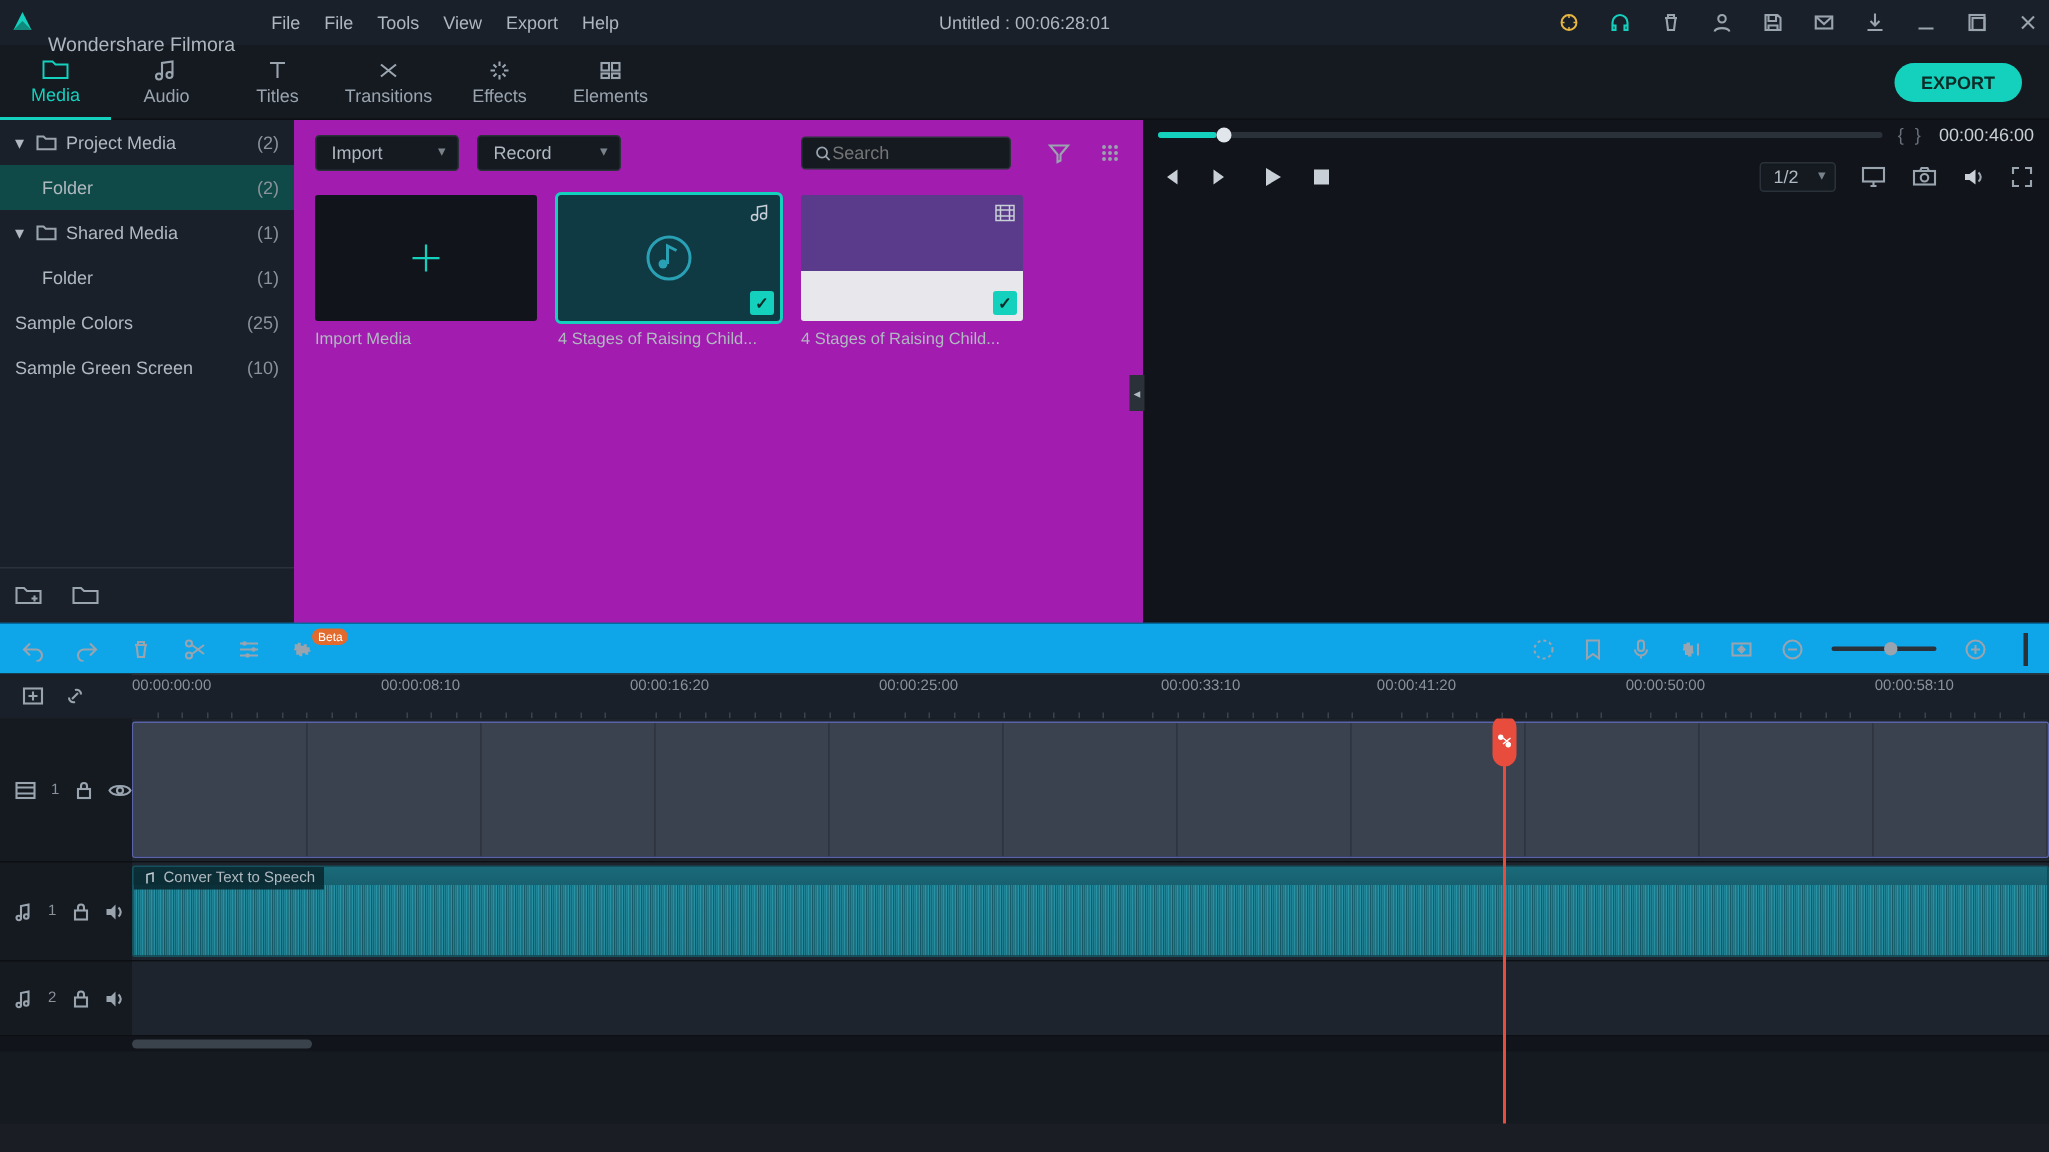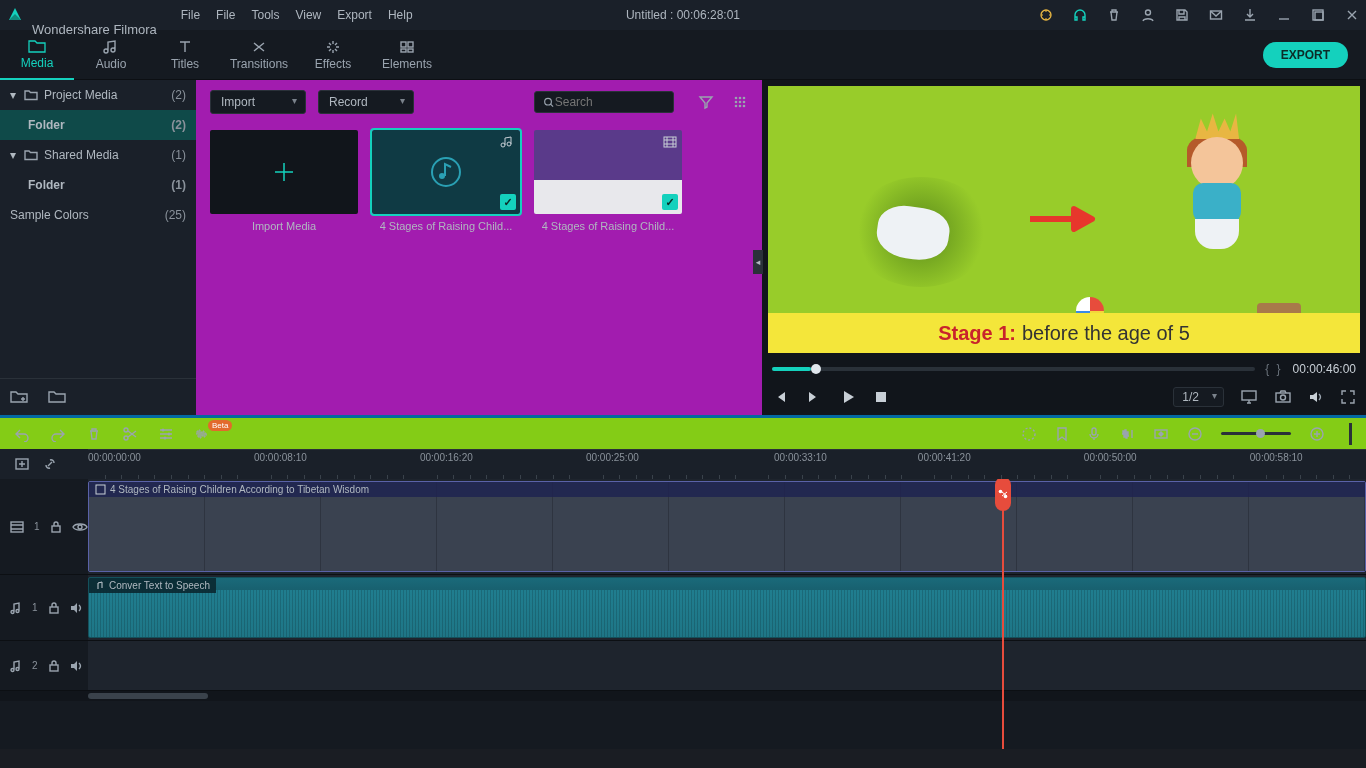--- a/index.html
+++ b/index.html
@@ -25,57 +25,57 @@
 
 .main { display: flex; height: 335px; }
 
 
 .sidebar { width: 196px; background: #1a2029; display: flex; flex-direction: column; }
 .side-item { display: flex; align-items: center; padding: 8px 10px; font-size: 12px; cursor:pointer; }
 .side-item.sel { background: #0f4a49; }
 .side-item .count { margin-left: auto; color: #8a929b; }
 .side-item .chev { width:10px; margin-right:4px; }
 .side-item .foldicon { width:14px; height:14px; margin-right:6px; }
-.side-sub { padding-left: 28px; font-weight: bold; }
+.side-sub { padding-left: 28px; }
 .sidebar-bottom { margin-top: auto; border-top: 1px solid #2a3139; padding: 10px; display:flex; gap:20px; }
 
 
 .media-panel { flex: 1; background: #a21caf; position: relative; }
 .media-toolbar { display:flex; align-items:center; gap:12px; padding:10px 14px; }
 .dropdown { background:#151a21; border:1px solid #2a3139; border-radius:3px; padding:4px 28px 4px 10px; font-size:12px; position:relative; min-width:96px; cursor:pointer; }
 .dropdown::after { content:"▾"; position:absolute; right:8px; font-size:10px; color:#7a828b; }
 .search { margin-left:auto; display:flex; align-items:center; background:#151a21; border:1px solid #2a3139; border-radius:3px; padding:3px 8px; width:140px; }
 .search input { background:transparent; border:none; color:#b0b8c0; outline:none; width:100%; font-size:12px; }
 .panel-icons { display:flex; gap:18px; margin-left:12px; }
 .thumbs { display:flex; gap:14px; padding:6px 14px; }
 .thumb { width:148px; }
 .thumb .box { width:148px; height:84px; background:#11151b; border-radius:2px; position:relative; display:flex; align-items:center; justify-content:center; }
 .thumb .box.sel { outline:2px solid #14d1bd; }
-.thumb .label { font-size:11px; text-align:center; margin-top:6px; white-space:nowrap; overflow:hidden; text-overflow:ellipsis; }
+.thumb .label { font-size:11px; margin-top:6px; white-space:nowrap; overflow:hidden; text-overflow:ellipsis; }
 .check { position:absolute; right:4px; bottom:4px; width:16px; height:16px; background:#14d1bd; border-radius:2px; display:flex; align-items:center; justify-content:center; color:#0c2c28; font-size:11px; font-weight:bold; }
 .mediaicon { position:absolute; right:4px; top:4px; width:16px; height:16px; }
 .collapse-tab { position:absolute; right:-1px; top:170px; width:10px; height:24px; background:#2a3139; display:flex; align-items:center; justify-content:center; font-size:9px; cursor:pointer; }
 
 
 .preview { width: 604px; background: #11151b; display:flex; flex-direction:column; }
 .preview .video { flex:1; margin:6px; position:relative; background:#98cc2a; overflow:hidden; }
 .caption-band { position:absolute; bottom:0; left:0; right:0; height:40px; background:#f4e63a; display:flex; align-items:center; justify-content:center; font-family:Georgia,serif; font-size:20px; color:#333; }
 .caption-band b { color:#c8232c; margin-right:6px; }
 .scrub-row { display:flex; align-items:center; padding:0 10px; height:20px; gap:10px; }
 .scrub { flex:1; height:4px; background:#2a3139; position:relative; border-radius:2px; }
 .scrub .fill { position:absolute; left:0; top:0; height:4px; width:8%; background:#14d1bd; border-radius:2px; }
 .scrub .dot { position:absolute; left:8%; top:-3px; width:10px; height:10px; border-radius:50%; background:#e0e6ec; }
 .timecode { font-size:12px; color:#c8cfd6; }
 .transport { display:flex; align-items:center; padding:8px 10px; gap:18px; }
 .transport .right { margin-left:auto; display:flex; align-items:center; gap:16px; }
 .qsel { background:#151a21; border:1px solid #2a3139; border-radius:3px; padding:2px 24px 2px 8px; font-size:12px; position:relative; }
 .qsel::after { content:"▾"; position:absolute; right:6px; font-size:10px; color:#7a828b; }
 
 
-.tl-toolbar { height:34px; background:#84cc16; border-top:3px solid #0369a1; display:flex; align-items:center; padding:0 14px; gap:20px; }
+.tl-toolbar { height:34px; background:#0ea5e9; border-top:1px solid #0369a1; display:flex; align-items:center; padding:0 14px; gap:20px; }
 .tl-toolbar .right { margin-left:auto; display:flex; align-items:center; gap:18px; }
 .beta { background:#e26a2c; color:#fff; font-size:8px; padding:1px 4px; border-radius:6px; position:relative; top:-6px; left:-4px; }
 .zoom-track { width:70px; height:3px; background:#2a3139; border-radius:2px; position:relative; }
 .zoom-track .zd { position:absolute; top:-3px; left:50%; width:9px; height:9px; border-radius:50%; background:#9aa4af; }
 .tl-sep { width:3px; height:22px; background:#2a3139; margin-left:6px; }
 
 
 .ruler-row { display:flex; height:30px; background:#1a2029; }
 .ruler-left { width:88px; display:flex; align-items:center; gap:12px; padding-left:14px; }
 .ruler { flex:1; position:relative; border-top:1px solid #2a3139; }
@@ -265,20 +265,24 @@
       <span class="count">(1)</span>
     </div>
     <div class="side-item side-sub">
       <span>Folder</span>
       <span class="count">(1)</span>
     </div>
     <div class="side-item">
       <span>Sample Colors</span>
       <span class="count">(25)</span>
     </div>
+    <div class="side-item">
+      <span>Sample Green Screen</span>
+      <span class="count">(10)</span>
+    </div>
     <div class="sidebar-bottom">
       <span>
           <svg width="18" height="16" viewBox="0 0 18 16">
             <path class="ic" d="M1 3h5l2 2h9v8H1z"></path>
             <path class="ic" d="M13 8v4M11 10h4"></path>
           </svg>
         </span>
       <span>
           <svg width="18" height="16" viewBox="0 0 18 16">
             <path class="ic" d="M1 3h5l2 2h9v8H1z"></path>
@@ -354,39 +358,20 @@
             </span>
           <span class="check">✓</span>
         </div>
         <div class="label">4 Stages of Raising Child...</div>
       </div>
     </div>
     <div class="collapse-tab">◂</div>
   </div>
 
   <div class="preview">
-    <div class="video">
-      <div class="scene-baby"></div>
-      <svg class="scene-arrow" viewBox="0 0 70 26">
-          <path d="M2 13h44M46 3l18 10-18 10z" fill="#e7372c" stroke="#e7372c" stroke-width="6" stroke-linejoin="round"></path>
-        </svg>
-      <div class="scene-kid">
-          <div class="khair"></div>
-          <div class="crown"></div>
-          <div class="khead"></div>
-          <div class="kbody"></div>
-          <div class="kdiap"></div>
-        </div>
-      <div class="ball"></div>
-      <div class="toycar"></div>
-      <div class="caption-band">
-          <b>Stage 1:</b>
-          <span>before the age of 5</span>
-        </div>
-    </div>
     <div class="scrub-row">
       <div class="scrub">
           <div class="fill"></div>
           <div class="dot"></div>
         </div>
       <span style="letter-spacing:2px;color:#6a727b">{        }</span>
       <span class="timecode">00:00:46:00</span>
     </div>
     <div class="transport">
       <span>
@@ -648,26 +633,20 @@
         </span>
       <span>
           <svg width="16" height="12" viewBox="0 0 16 12">
             <path class="ic" d="M1 6c2-4 12-4 14 0-2 4-12 4-14 0z"></path>
             <circle class="ic" cx="8" cy="6" r="2"></circle>
           </svg>
         </span>
     </div>
     <div class="track-body">
       <div class="vclip">
-        <div class="title">
-            <svg width="11" height="11" viewBox="0 0 11 11">
-              <rect x="1" y="1" width="9" height="9" fill="none" stroke="#c8cfd6"></rect>
-            </svg>
-            <span>4 Stages of Raising Children According to Tibetan Wisdom</span>
-          </div>
         <div class="frame f1"></div>
           <div class="frame f2"></div>
           <div class="frame f3"></div>
           <div class="frame f4"></div>
           <div class="frame f5"></div>
           <div class="frame f6"></div>
           <div class="frame f7"></div>
           <div class="frame f8"></div>
           <div class="frame f9"></div>
           <div class="frame f10"></div>

